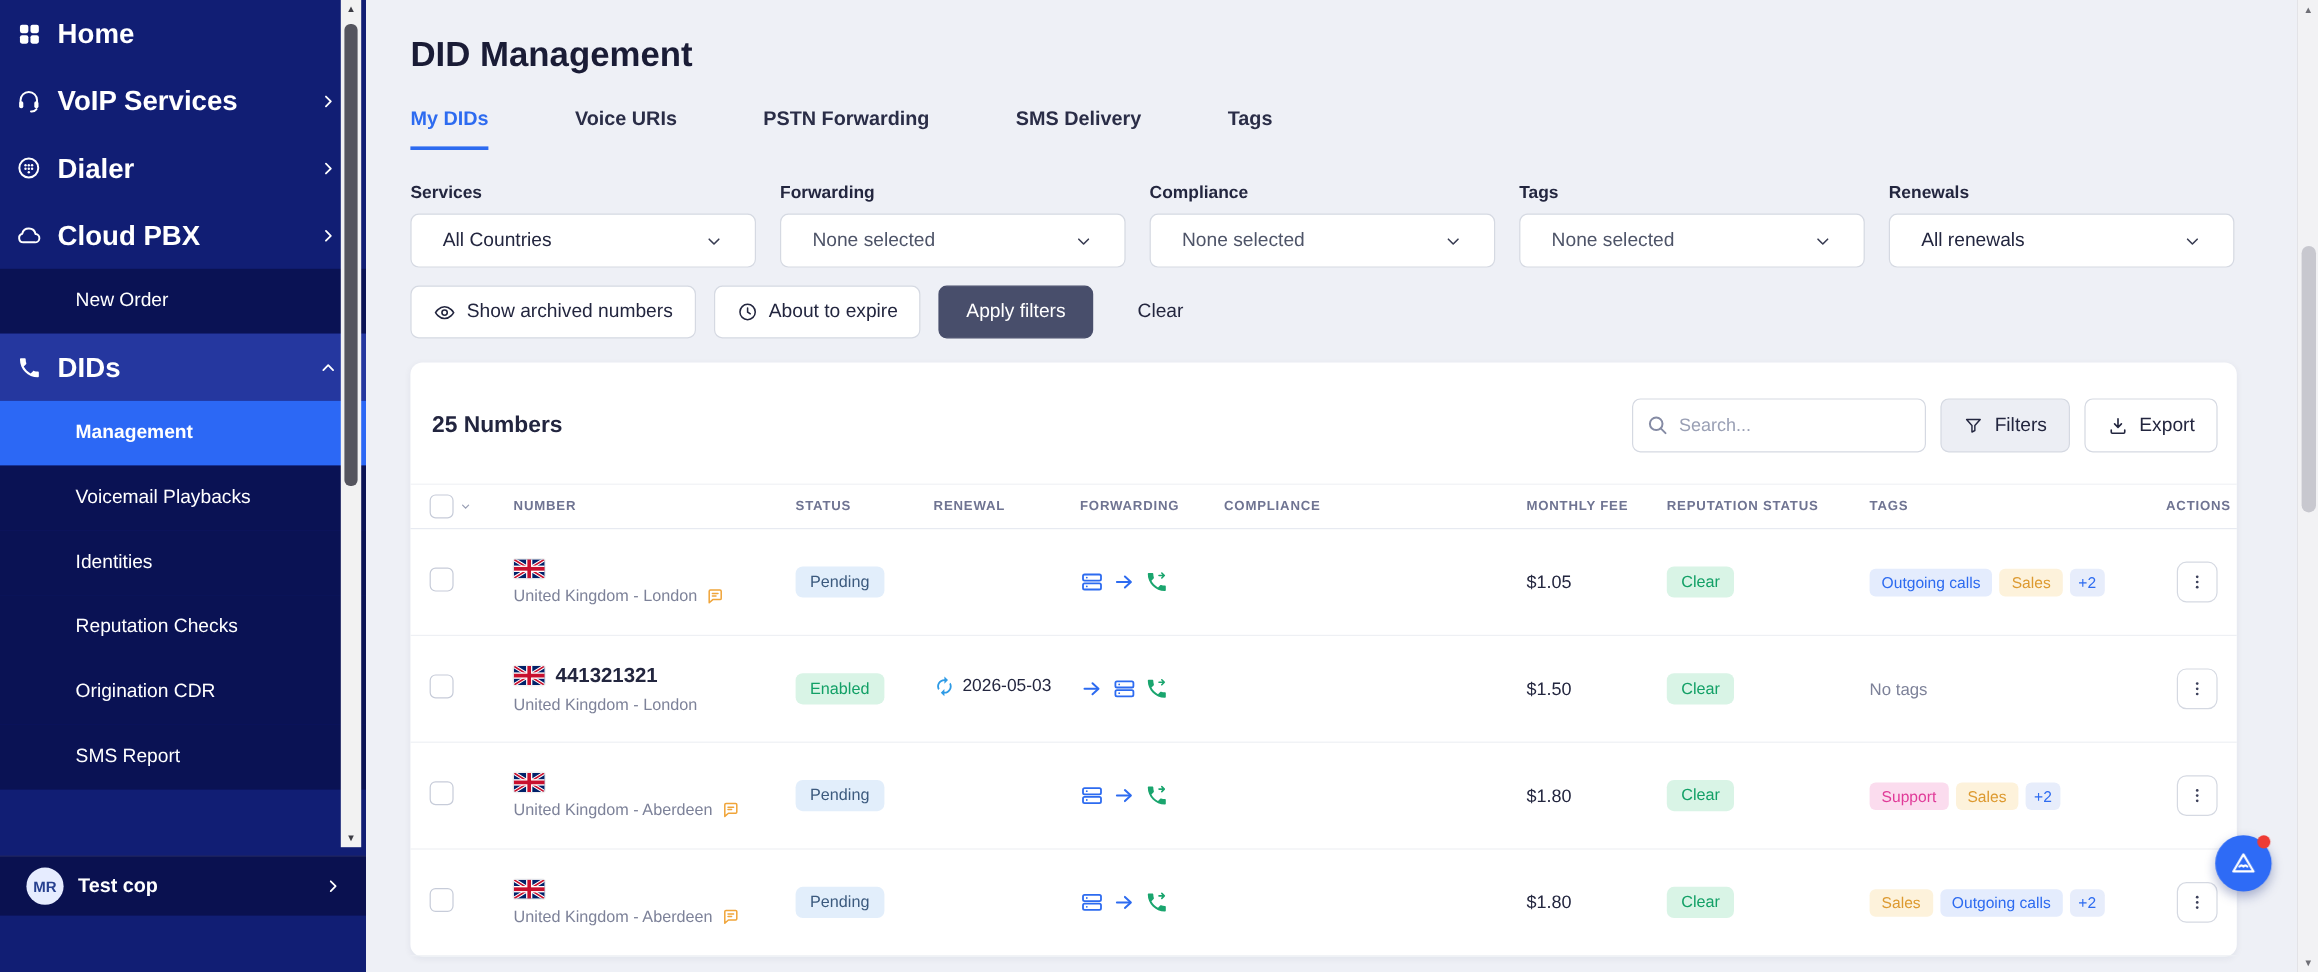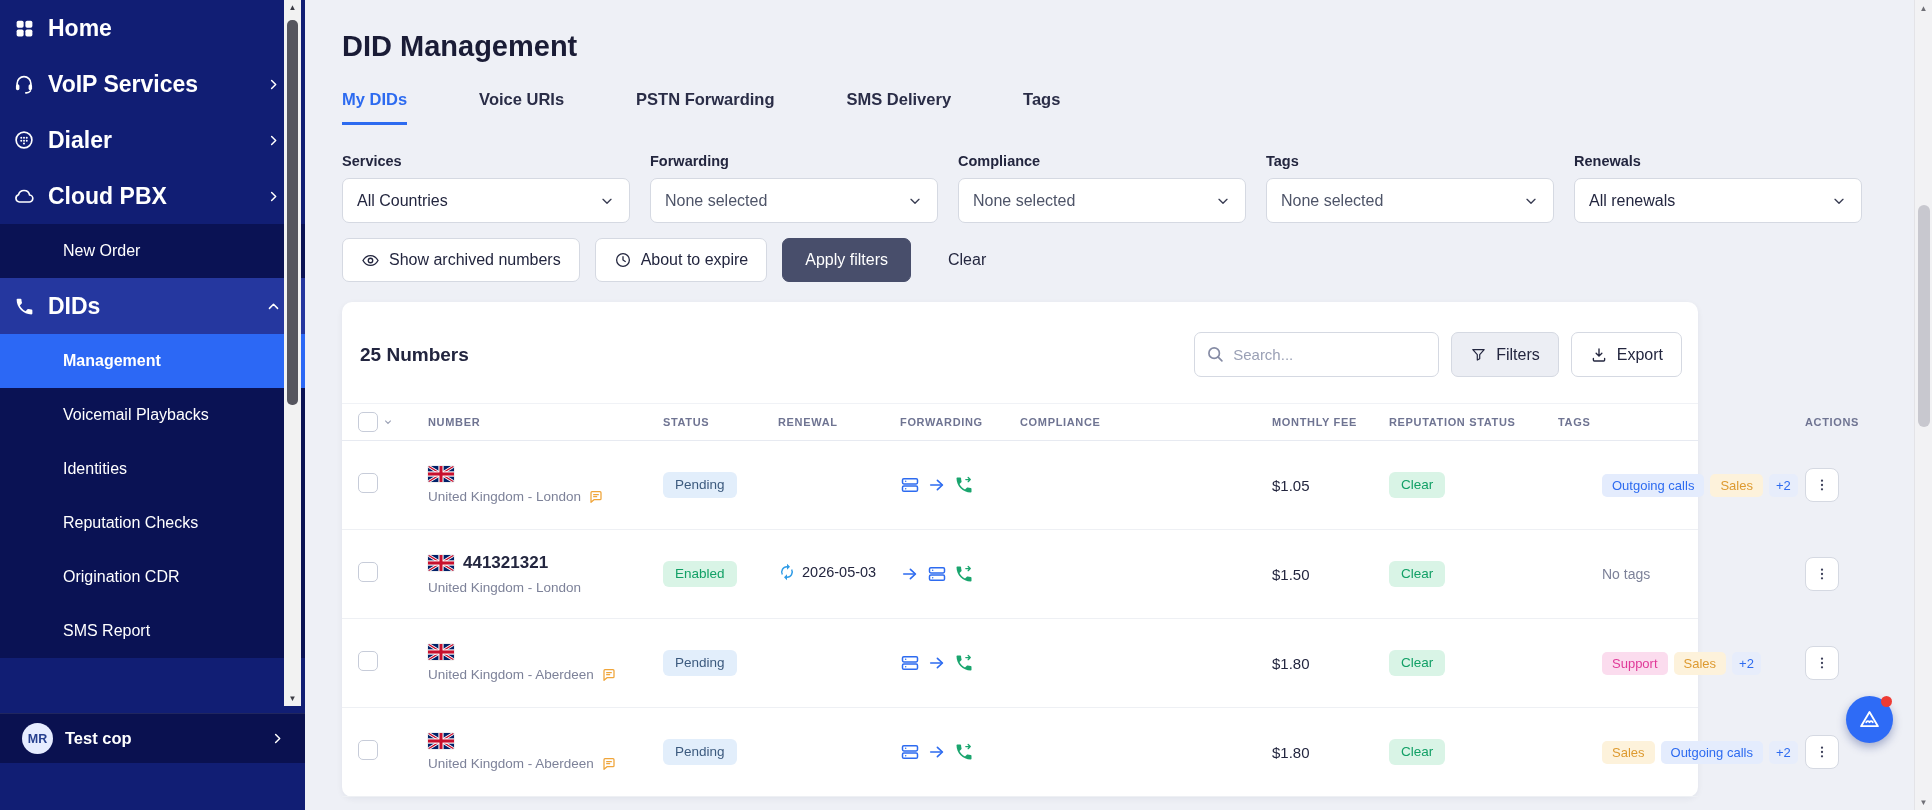--- a/index.html
+++ b/index.html
@@ -34,30 +34,30 @@
   .main { flex:1; padding:30px 50px 0 37px; position:relative; }
   .page-title { font-size:29px; font-weight:700; color:#1a1c36; margin-bottom:27px; }
 
   .tabs { display:flex; gap:72px; margin-bottom:28px; }
   .tab { font-size:16.5px; font-weight:600; color:#2a2d47; padding-bottom:13px; cursor:pointer; border-bottom:3px solid transparent; }
   .tab.active { color:#2d6bf0; border-bottom-color:#2d6bf0; }
 
   .filter-fields { display:flex; gap:20px; }
   .ffield { width:288px; }
   .flabel { font-size:14.5px; font-weight:700; color:#23263f; margin-bottom:9px; }
-  .fselect { height:45px; background:#fff; border:1px solid #d5d9e2; border-radius:7px; display:flex; align-items:center; justify-content:space-between; padding:0 14px; font-size:16px; cursor:pointer; }
+  .fselect { height:45px; background:#fff; border:1px solid #d5d9e2; border-radius:7px; display:flex; align-items:center; justify-content:space-between; padding:0 26px; font-size:16px; cursor:pointer; }
   .fselect .val.muted { color:#4e5468; }
 
   .filter-actions { display:flex; align-items:center; gap:15px; margin-top:15px; }
   .btn { height:44px; border:1px solid #d5d9e2; background:#fff; border-radius:7px; display:inline-flex; align-items:center; gap:9px; padding:0 18px; font-size:16px; color:#23263f; font-family:inherit; cursor:pointer; }
   .btn.apply { background:#484e6b; border-color:#484e6b; color:#fff; padding:0 22px; }
   .btn.clear { border:none; background:transparent; margin-left:14px; padding:0 8px; }
 
   
-  .card { margin-top:20px; width:1356px; background:#fff; border-radius:10px; box-shadow:0 2px 6px rgba(23,28,63,0.06); }
+  .card { margin-top:20px; width:1522px; background:#fff; border-radius:10px; box-shadow:0 2px 6px rgba(23,28,63,0.06); }
   .toolbar { display:flex; align-items:center; justify-content:space-between; padding:30px 16px 26px 18px; }
   .count { font-size:19px; font-weight:600; color:#22253f; }
   .toolbar-right { display:flex; gap:12px; align-items:center; }
   .searchwrap { position:relative; width:245px; height:45px; }
   .searchwrap input { width:100%; height:100%; border:1px solid #d5d9e2; border-radius:7px; padding:0 12px 0 38px; font-size:15px; font-family:inherit; color:#23263f; }
   .searchwrap input::placeholder { color:#9aa0b5; }
   .searchwrap .mag { position:absolute; left:11px; top:12px; }
   .btn.tbtn { height:45px; }
   .btn.filtersb { background:#eceef4; }
 
@@ -79,21 +79,21 @@
   .pill { display:inline-block; padding:6px 12px; border-radius:6px; font-size:13.5px; line-height:1; font-weight:500; }
   .st-pending { background:#e2eefb; color:#3c5a7e; }
   .st-enabled, .st-clear { background:#d9f4e6; color:#12a066; }
 
   .renew { display:inline-flex; align-items:center; gap:6px; }
   .rdate { font-size:14.5px; color:#23263f; }
   .fwd { display:flex; align-items:center; gap:7px; }
   .fic { display:inline-flex; width:20px; height:20px; }
   .fee { font-size:15px; color:#23263f; }
 
-  .tagscell { display:flex; align-items:center; gap:6px; flex-wrap:wrap;margin-left:44px; }
+  .tagscell { display:flex; align-items:center; gap:6px; flex-wrap:wrap; }
   .tag { display:inline-block; padding:5px 10px; border-radius:5px; font-size:13px; line-height:1; }
   .tg-blue { background:#e4ecfd; color:#2d6bf0; }
   .tg-orange { background:#fdf2db; color:#dd9a30; }
   .tg-pink { background:#fbdcee; color:#e03a98; }
   .tg-more { background:#e7edfb; color:#2d6bf0; padding:5px 7px; }
   .notags { font-size:14px; color:#7d8299; }
 
   .kebab { width:34px; height:34px; border:1px solid #d5d9e2; border-radius:8px; background:#fff; display:flex; align-items:center; justify-content:center; cursor:pointer; }
 
   

